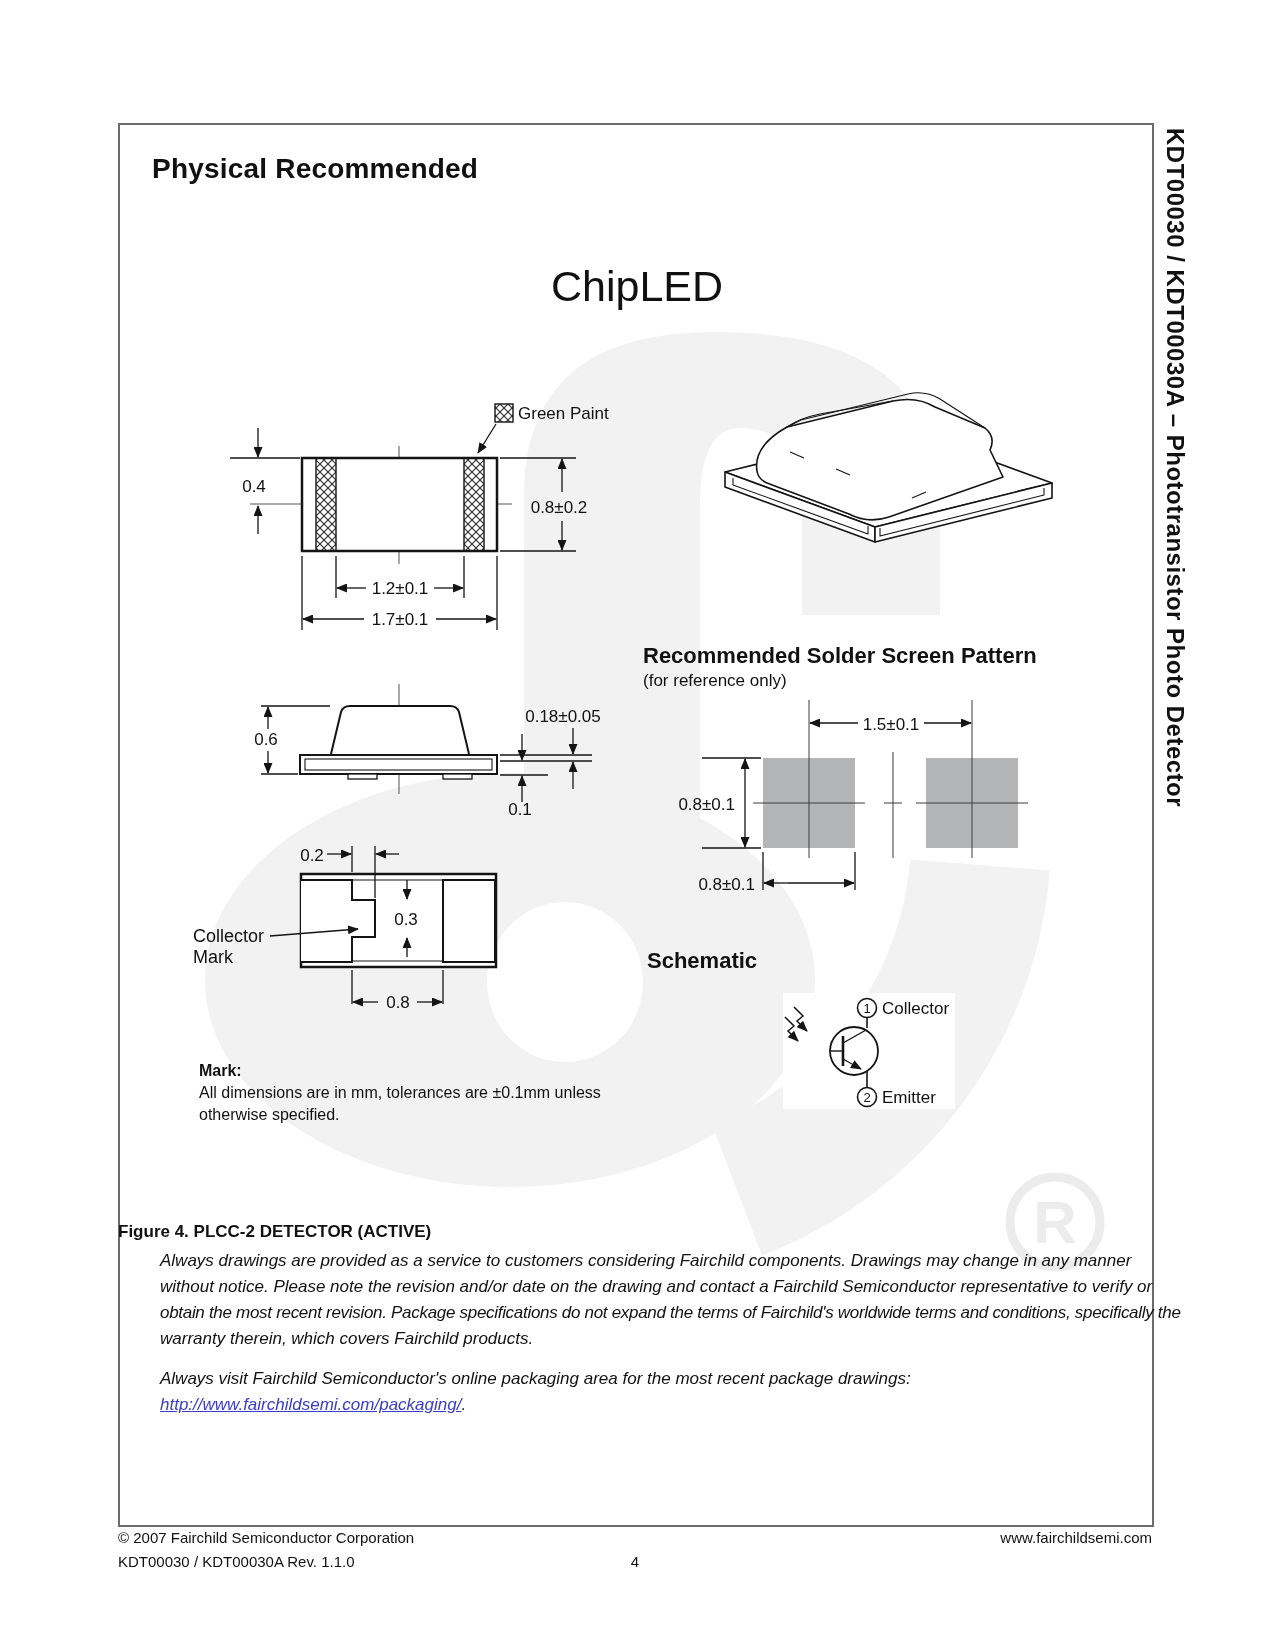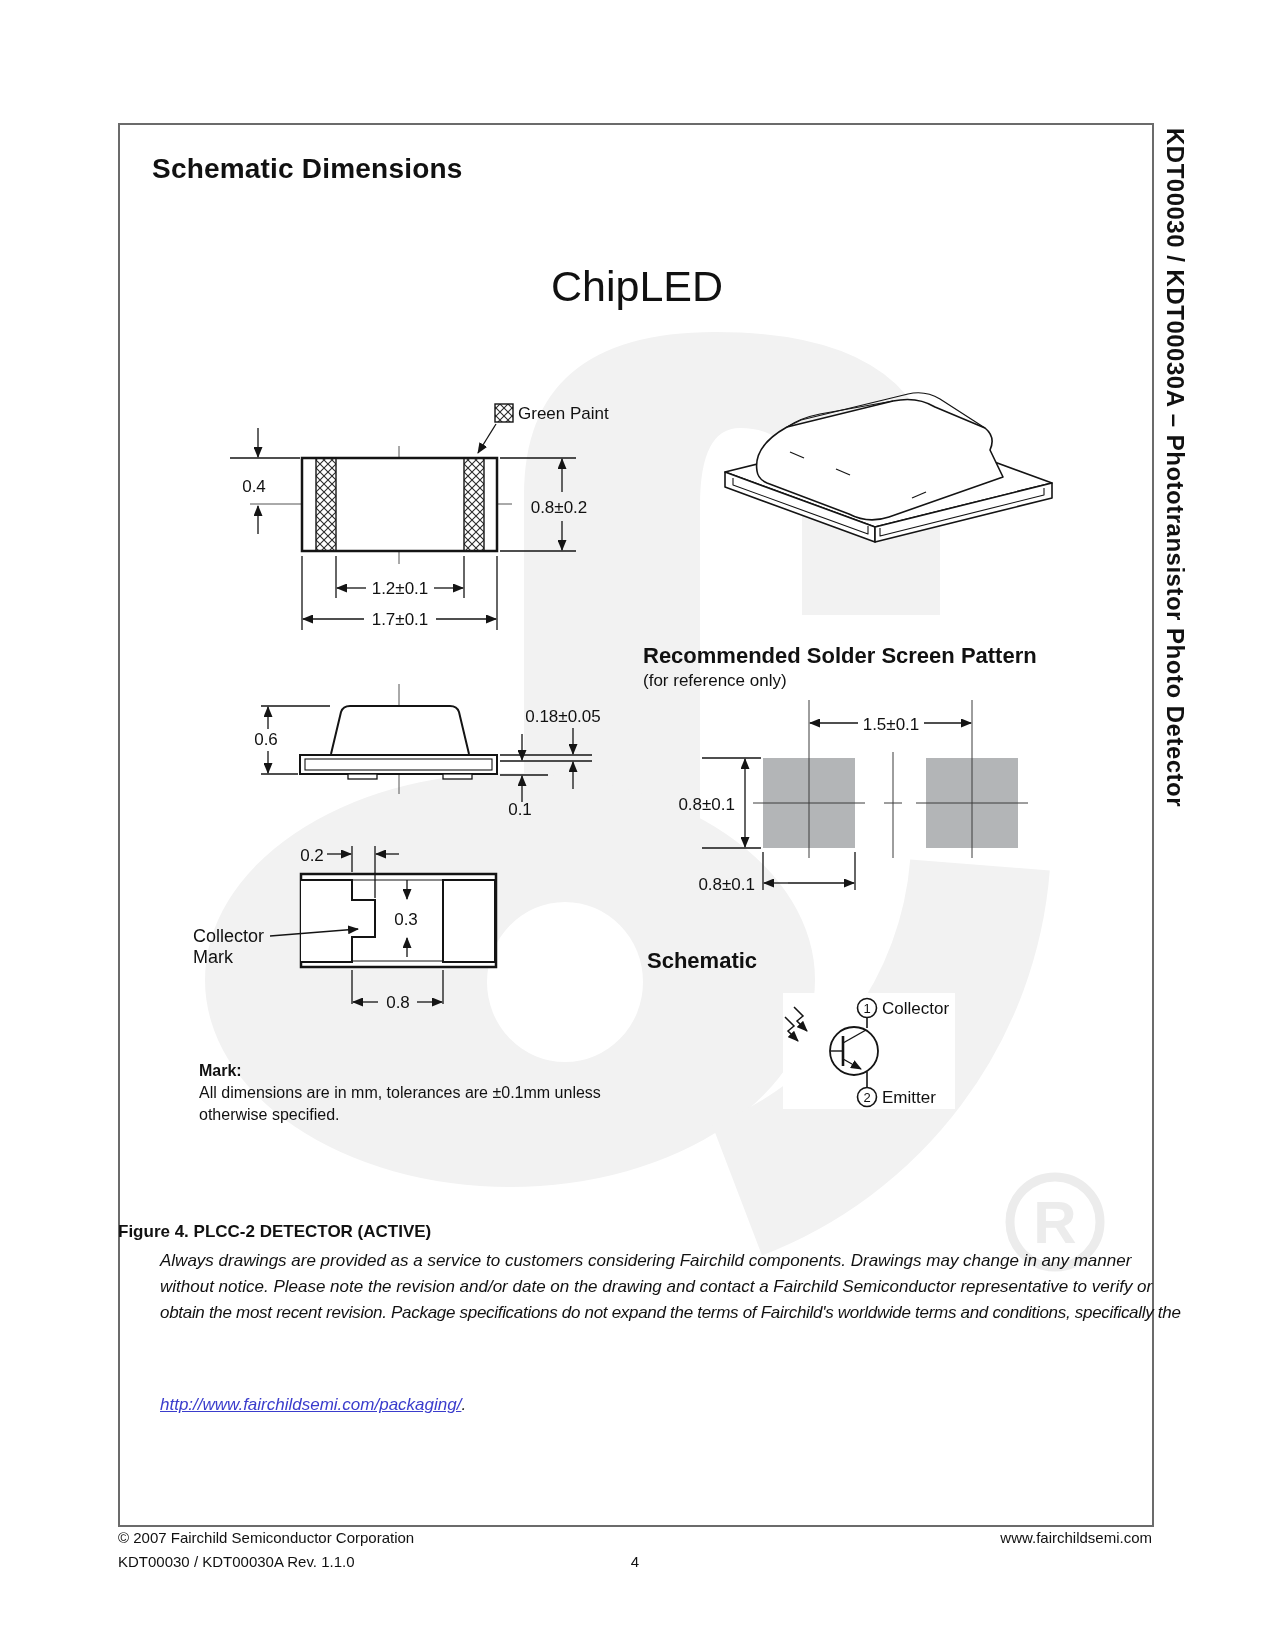--- a/index.html
+++ b/index.html
@@ -215,39 +215,41 @@
       </g>
     </g>
     <g>
       <text x="867" y="1013" text-anchor="middle" style="font-size:13px">1</text>
       <text x="882" y="1014">Collector</text>
       <text x="867" y="1102" text-anchor="middle" style="font-size:13px">2</text>
       <text x="882" y="1103">Emitter</text>
     </g>
   </svg>
 
-  <div class="txt h-main" style="left:152px;top:153px;">Schematic Dimensions</div>
+  <div class="txt h-main" style="left:152px;top:153px;">Physical Recommended</div>
 
   <div class="txt h-chip" style="left:437px;top:262px;width:400px;">ChipLED</div>
 
   <div class="txt h-sec" style="left:643px;top:643px;">Recommended Solder Screen Pattern</div>
   <div class="txt h-sub" style="left:643px;top:671px;">(for reference only)</div>
 
   <div class="txt h-sec" style="left:647px;top:948px;">Schematic</div>
 
   <div class="txt note-label" style="left:199px;top:1062px;">Mark:</div>
   <div class="txt note-line" style="left:199px;top:1082px;">All dimensions are in mm, tolerances are ±0.1mm unless</div>
   <div class="txt note-line" style="left:199px;top:1104px;">otherwise specified.</div>
 
   <div class="txt caption" style="left:118px;top:1222px;width:1034px;">Figure 4. PLCC-2 DETECTOR (ACTIVE)</div>
 
   <div class="txt body-it" style="left:160px;top:1248px;">Always drawings are provided as a service to customers considering Fairchild components. Drawings may change in any manner</div>
   <div class="txt body-it" style="left:160px;top:1274px;">without notice. Please note the revision and/or date on the drawing and contact a Fairchild Semiconductor representative to verify or</div>
   <div class="txt body-it" style="left:160px;top:1300px;letter-spacing:-0.3px;">obtain the most recent revision. Package specifications do not expand the terms of Fairchild's worldwide terms and conditions, specifically the</div>
-
+  <div class="txt body-it" style="left:160px;top:1326px;">warranty therein, which covers Fairchild products.</div>
+
+  <div class="txt body-it" style="left:160px;top:1366px;">Always visit Fairchild Semiconductor's online packaging area for the most recent package drawings:</div>
   <div class="txt body-it" style="left:160px;top:1392px;">
     <a href="#" class="link">http://www.fairchildsemi.com/packaging/</a><span class="suffix">.</span>
   </div>
 
   <div class="txt footer-line" style="left:118px;top:1529px;">© 2007 Fairchild Semiconductor Corporation</div>
   <div class="txt footer-line" style="right:123px;top:1529px;">www.fairchildsemi.com</div>
   <div class="txt footer-line" style="left:118px;top:1553px;">KDT00030 / KDT00030A Rev. 1.1.0</div>
   <div class="txt footer-line" style="left:118px;top:1553px;width:1034px;text-align:center;">4</div>
 
   <div class="sidebar-vert">KDT00030 / KDT00030A – Phototransistor Photo Detector</div>

